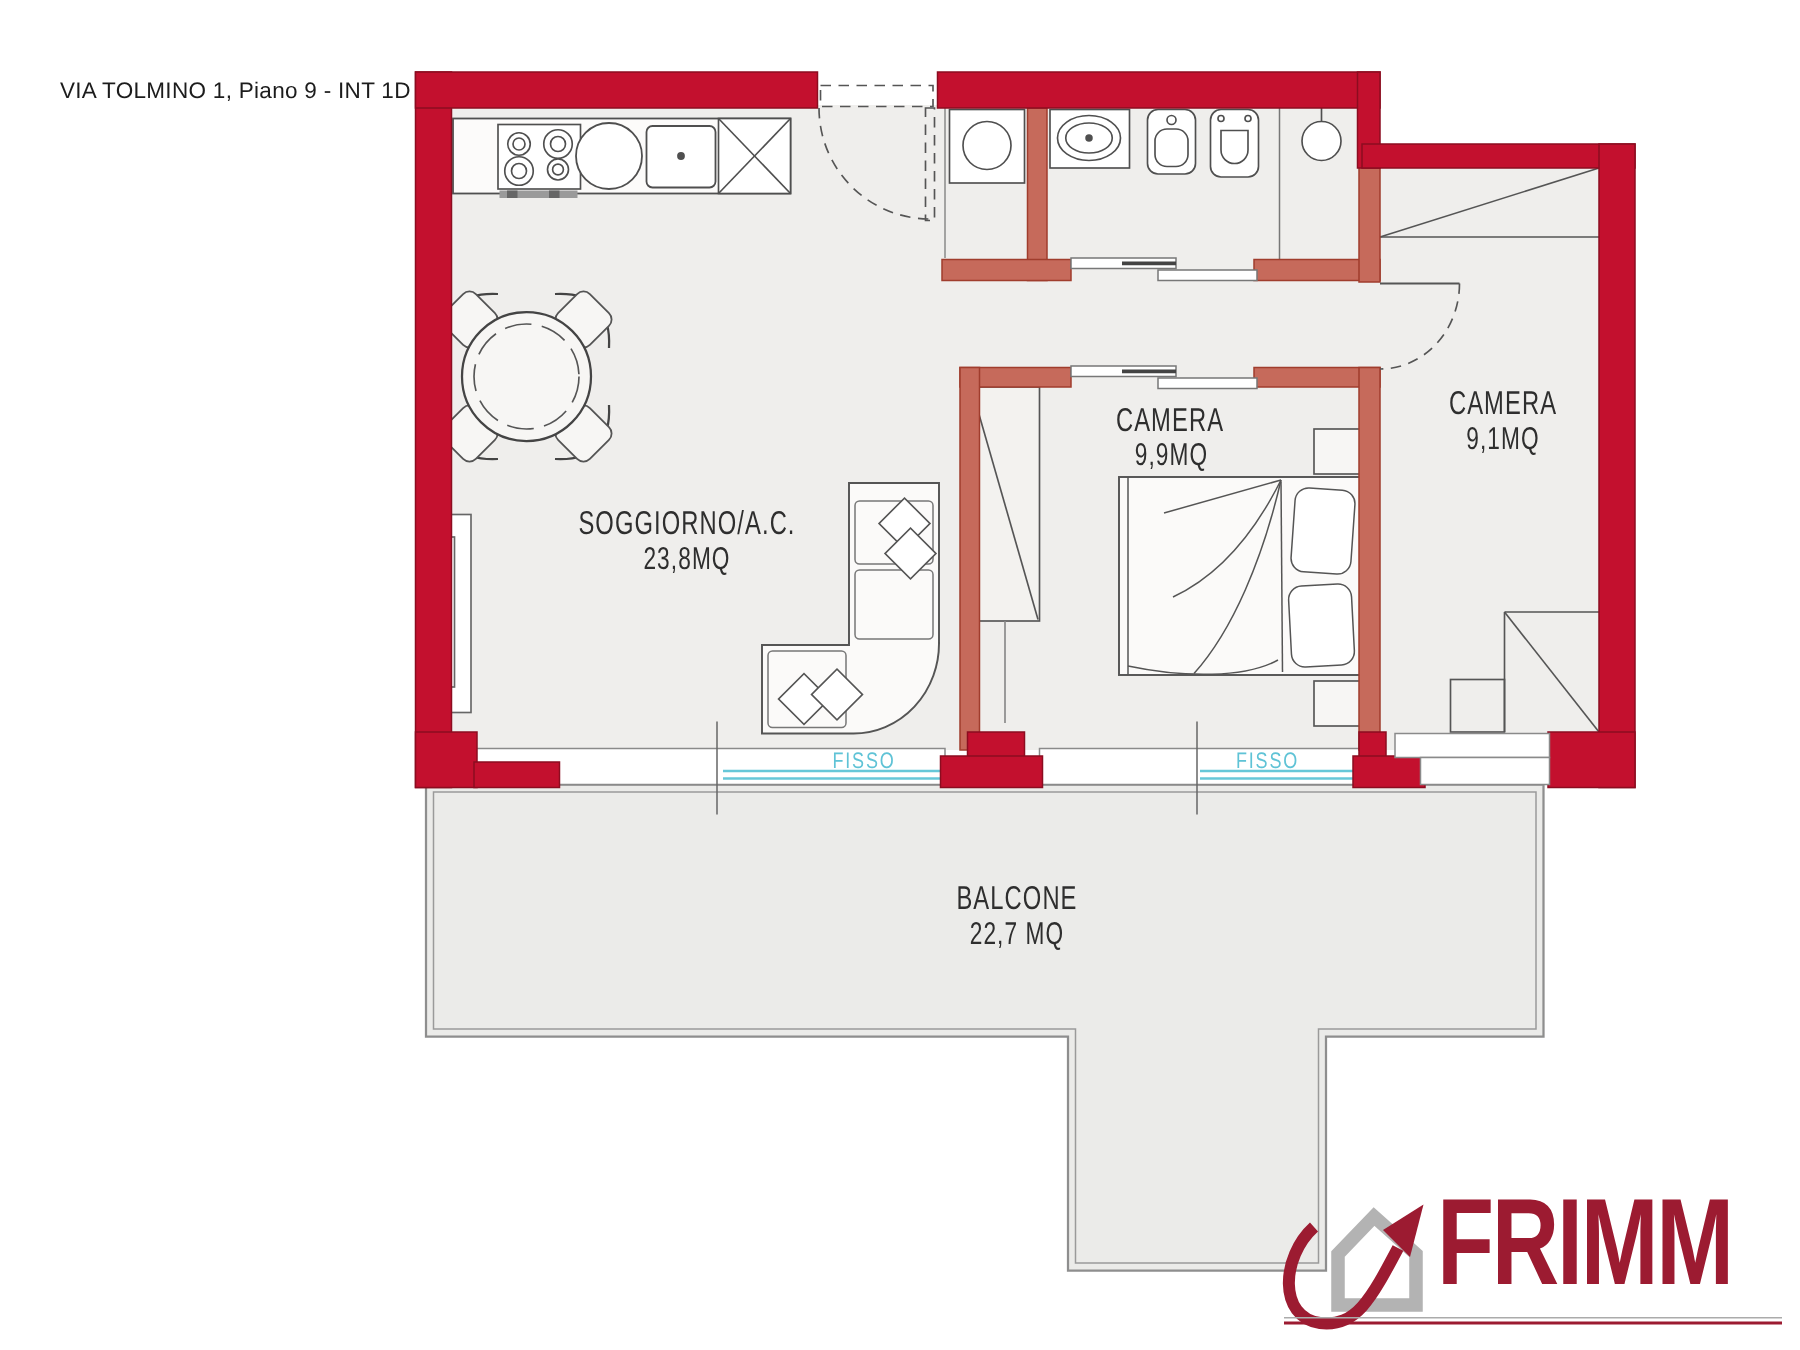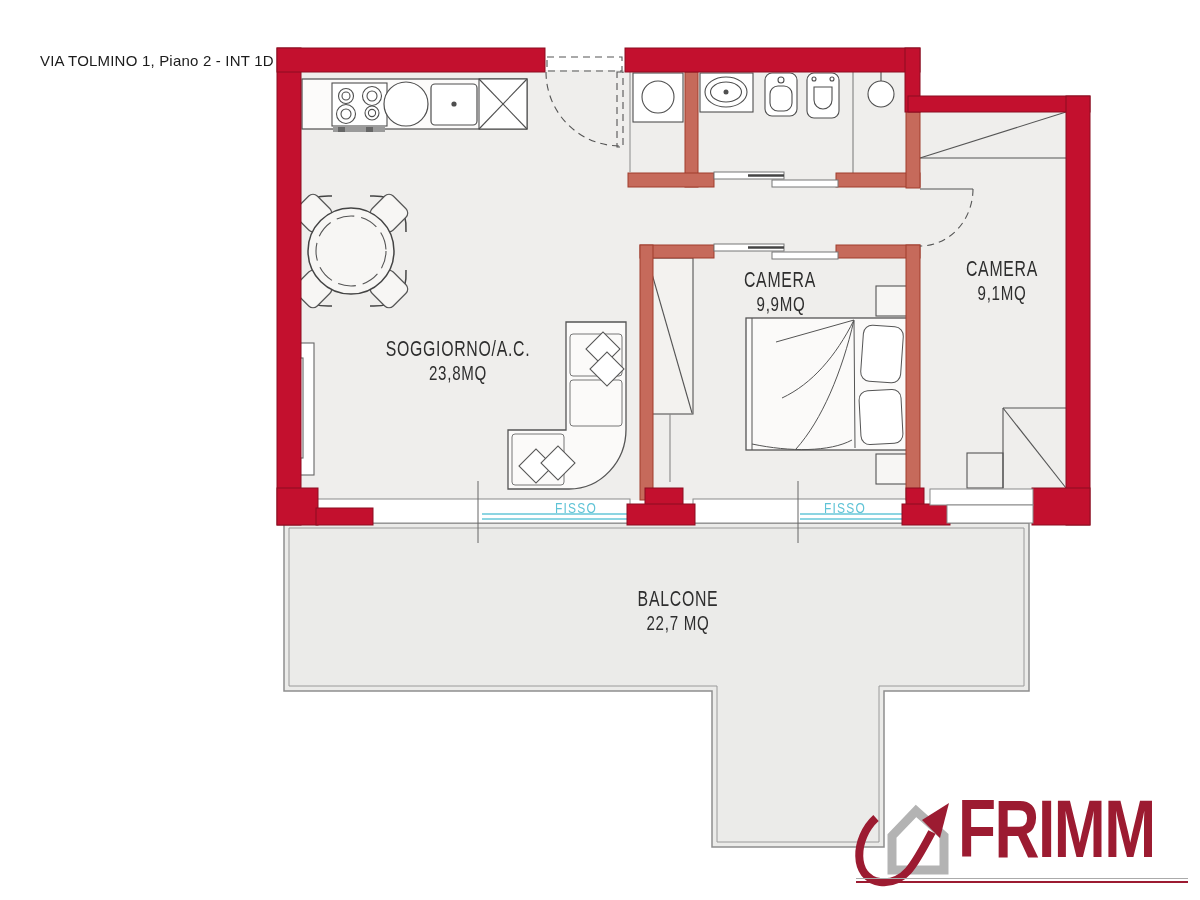--- a/index.html
+++ b/index.html
@@ -19,21 +19,21 @@
   .rule-grey{position:absolute;left:4px;top:84px;width:332px;border-top:1.5px solid #ababab;}
   .rule-red{position:absolute;left:4px;top:87px;width:332px;border-top:2.5px solid #9c1b31;}
   .logo-tagline{position:absolute;left:7px;top:93px;font-size:20.5px;font-weight:bold;
                 color:#9c1b31;letter-spacing:2.1px;line-height:1;white-space:nowrap;}
 </style>
 </head>
 <body>
 
 <div class="stage">
 
-  <div class="title">VIA TOLMINO 1, Piano 2 - INT 1D</div>
+  <div class="title">VIA TOLMINO 1, Piano 9 - INT 1D</div>
 
   <svg class="plan-svg" width="1200" height="900" viewBox="0 0 1200 900">
 
     <g>
       <rect x="300" y="70" width="620" height="430" fill="#efeeec"></rect>
       <rect x="918" y="110" width="150" height="390" fill="#efeeec"></rect>
     </g>
 
     <g>
       <path d="M 284 523 H 1029 V 691 H 884 V 847 H 712 V 691 H 284 Z" fill="#ebebe9" stroke="#8e8e8e" stroke-width="1.5"></path>

